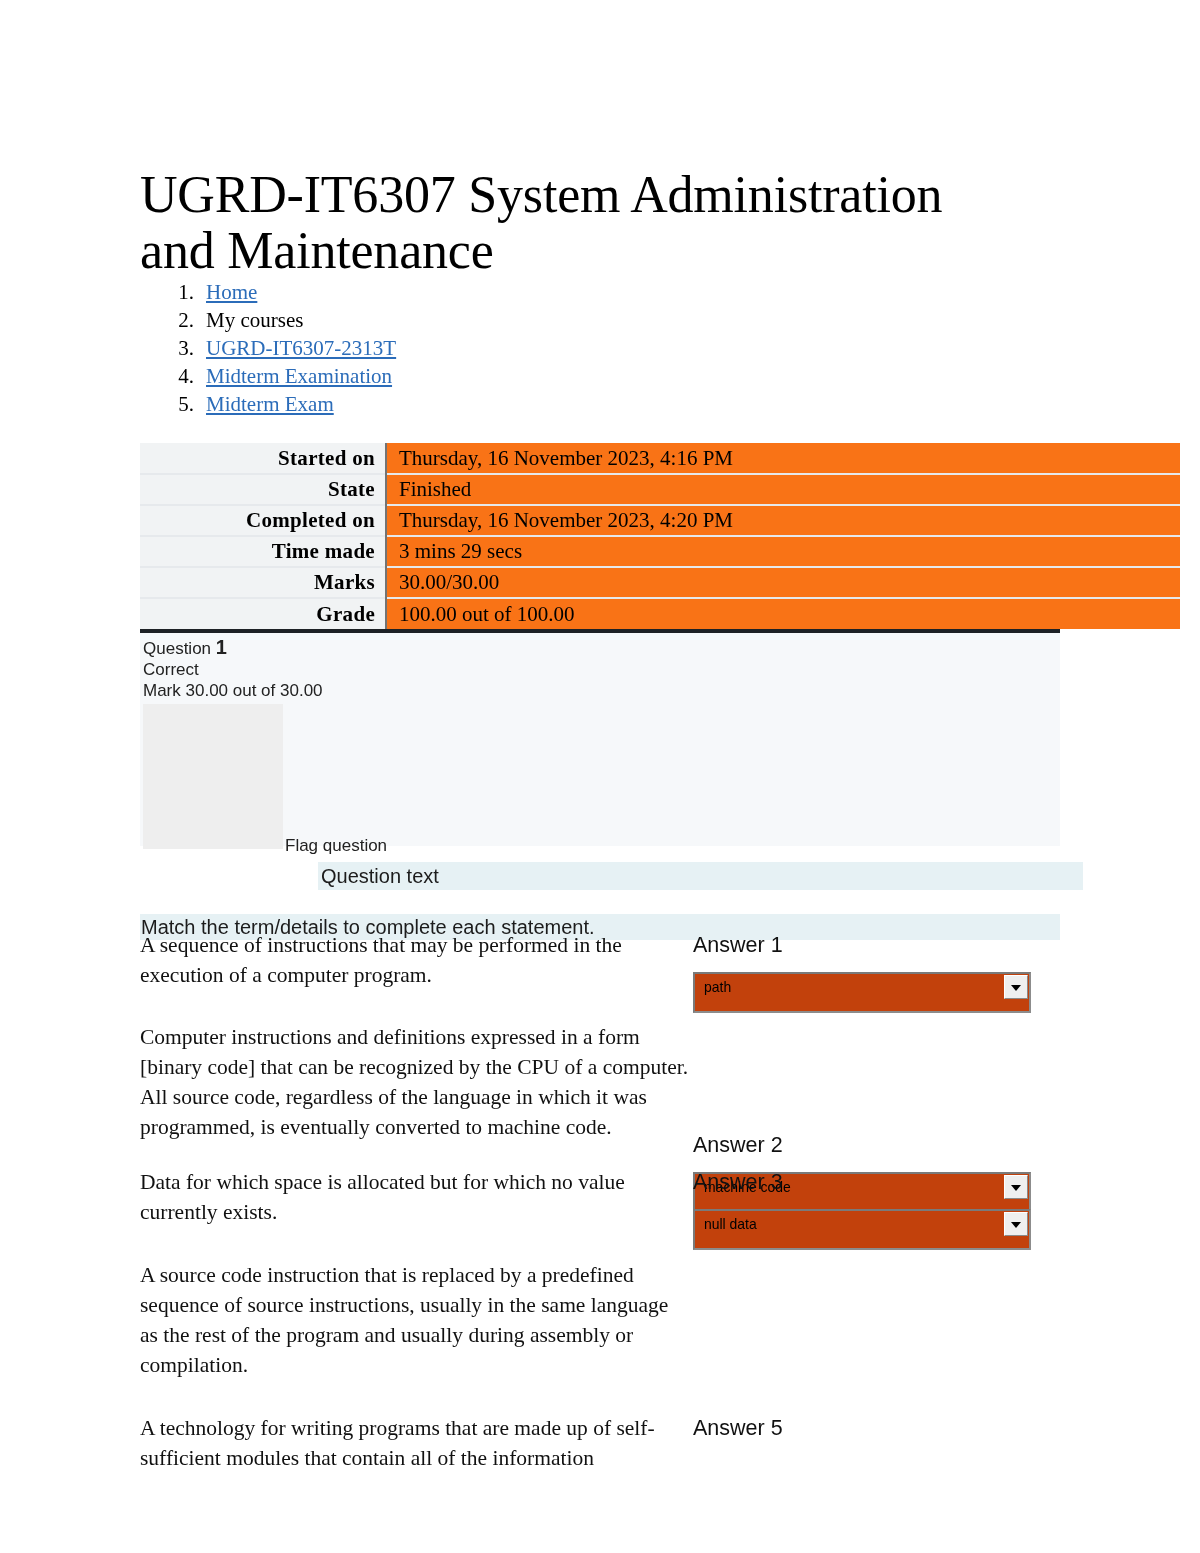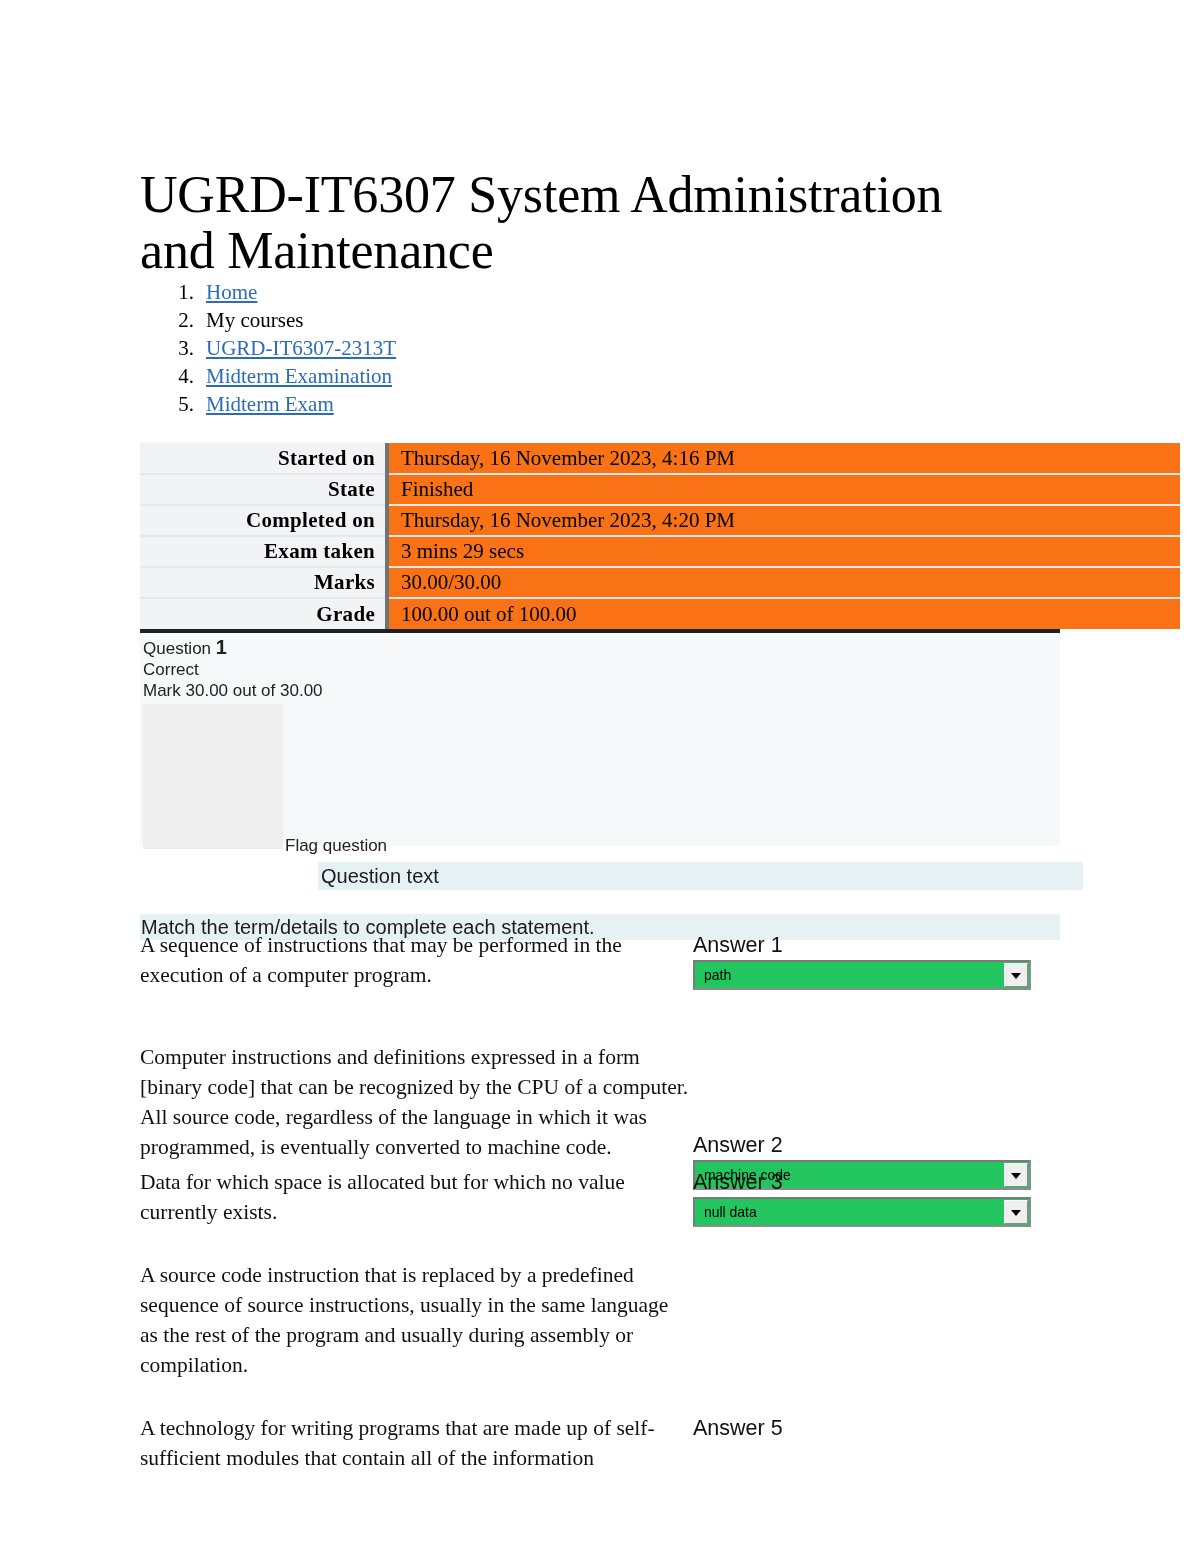--- a/index.html
+++ b/index.html
@@ -92,21 +92,21 @@
   }
   .summary-table tr:first-child td {
     border-top: none;
   }
   .summary-table td.lbl {
     width: 235px;
     text-align: right;
     font-weight: bold;
     padding-right: 10px;
     background: #f1f3f4;
-    border-right: 4px solid #737373;
+    border-right: 2px solid #737373;
     letter-spacing: 0.3px;
   }
   .summary-table td.val {
     padding-left: 12px;
     background: #f97316;
     margin-top: 24px;
   }
   .summary-table td.val b {
     font-weight: normal;
   }
@@ -214,27 +214,27 @@
   }
   .ans-label {
     font-family: Liberation Sans, sans-serif;
     font-size: 21.5px;
     line-height: 26px;
     color: #111;
   }
   .select-box {
     position: relative;
     width: 338px;
-    height: 30px;
-    background: #22c55e;
+    height: 41px;
+    background: #c2410c;
     border: 2px solid #8c8c8c;
     border-top-color: #7a7a7a;
     border-left-color: #7a7a7a;
     box-sizing: border-box;
-    margin-top: 2px;
+    margin-top: 14px;
     cursor: pointer;
   }
   .select-box .sel-value {
     position: absolute;
     left: 9px;
     top: 0;
     height: 26px;
     line-height: 26px;
     font-family: "Liberation Sans", "DejaVu Sans", sans-serif;
     font-size: 15px;
@@ -290,21 +290,21 @@
         </tr>
         <tr>
           <td class="lbl">State</td>
           <td class="val">Finished</td>
         </tr>
         <tr>
           <td class="lbl">Completed on</td>
           <td class="val">Thursday, 16 November 2023, 4:20 PM</td>
         </tr>
         <tr>
-          <td class="lbl">Exam taken</td>
+          <td class="lbl">Time made</td>
           <td class="val">3 mins 29 secs</td>
         </tr>
         <tr>
           <td class="lbl">Marks</td>
           <td class="val">30.00/30.00</td>
         </tr>
         <tr>
           <td class="lbl">Grade</td>
           <td class="val"><b>100.00</b><span> out of 100.00</span></td>
         </tr>
@@ -333,21 +333,21 @@
         <div class="stmt" style="top: 0px;">A sequence of instructions that may be performed in the execution of a computer program.</div>
         <div class="ans-col" style="position: absolute; top: 2px;">
           <div class="ans-label">Answer 1</div>
           <div class="select-box">
             <span class="sel-value">path</span>
             <span class="sel-arrow"></span>
           </div>
         </div>
       </div>
       <div class="match-row" style="position: absolute; top: 92px; height: 145px;">
-        <div class="stmt" style="top: 0px; margin-top: 20px;">Computer instructions and definitions expressed in a form [binary code] that can be recognized by the CPU of a computer. All source code, regardless of the language in which it was programmed, is eventually converted to machine code.</div>
+        <div class="stmt" style="top: 0px;">Computer instructions and definitions expressed in a form [binary code] that can be recognized by the CPU of a computer. All source code, regardless of the language in which it was programmed, is eventually converted to machine code.</div>
         <div class="ans-col" style="position: absolute; top: 110px;">
           <div class="ans-label">Answer 2</div>
           <div class="select-box">
             <span class="sel-value">machine code</span>
             <span class="sel-arrow"></span>
           </div>
         </div>
       </div>
       <div class="match-row" style="position: absolute; top: 237px; height: 93px;">
         <div class="stmt" style="top: 0px;">Data for which space is allocated but for which no value currently exists.</div>

